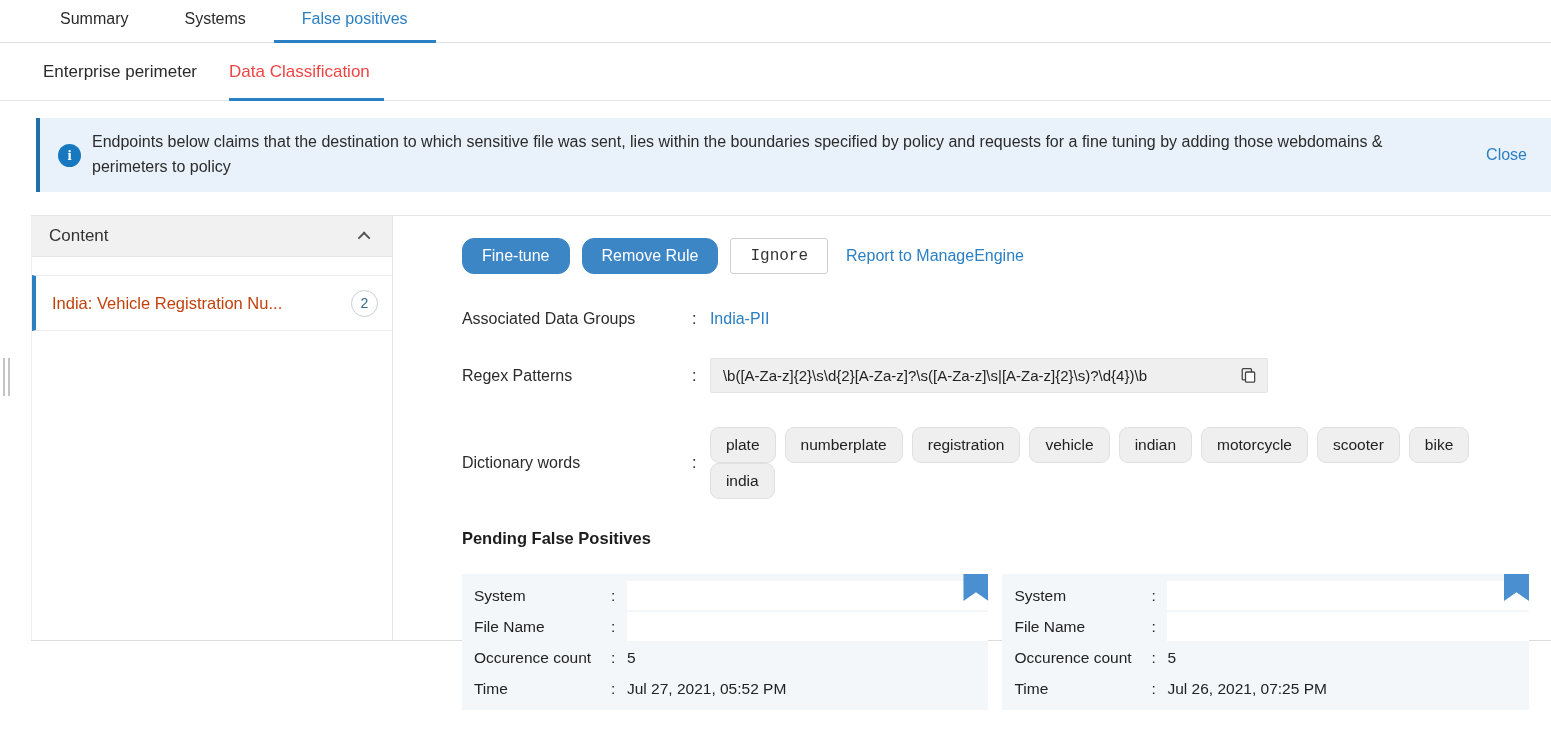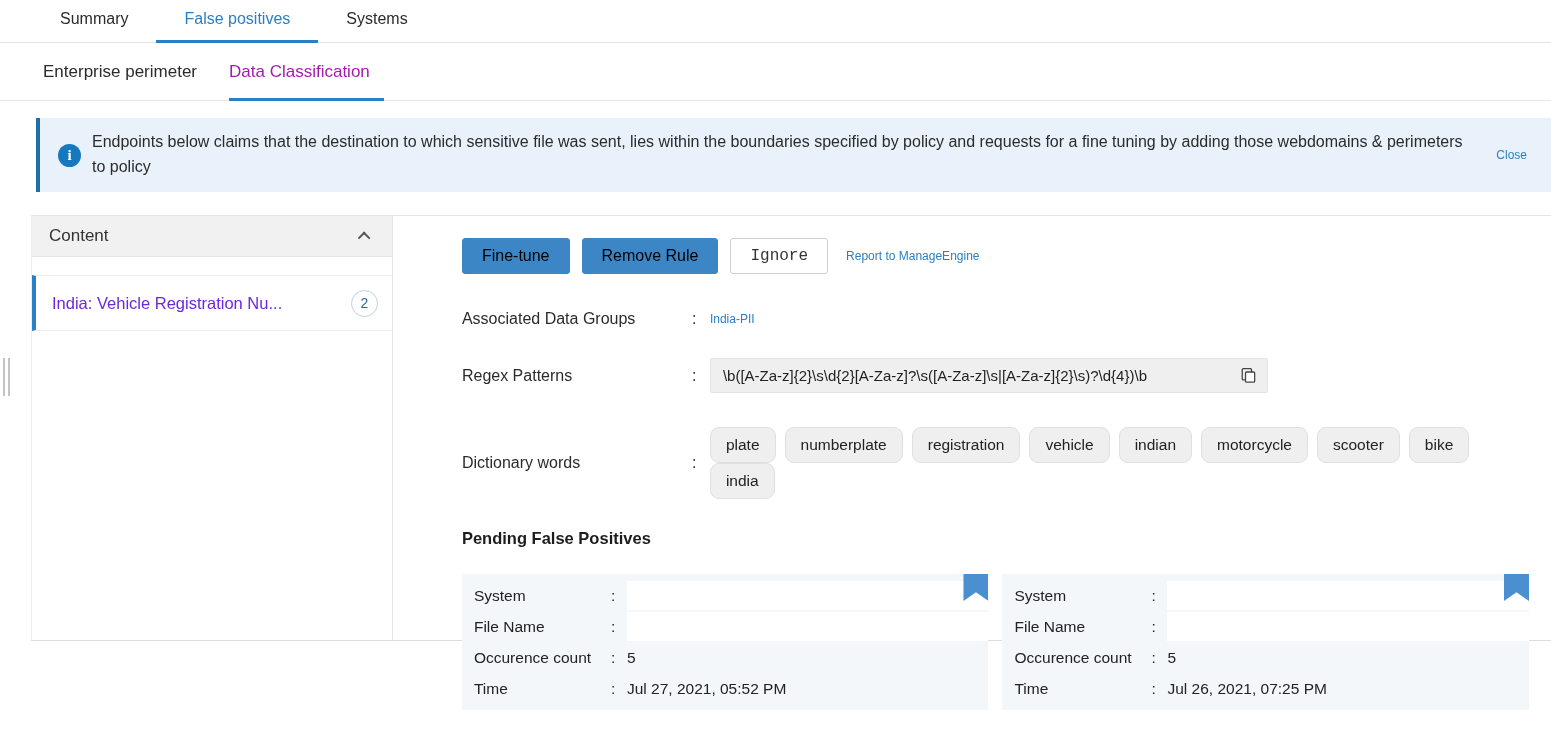--- a/index.html
+++ b/index.html
@@ -32,21 +32,21 @@
     display: flex; align-items: flex-end;
     height: 58px; padding-left: 43px;
     border-bottom: 1px solid #e6e6e6;
   }
   .stab {
     padding: 14px 0 16px 0; margin-right: 32px;
     font-size: 17px; color: #2b2b2b; cursor: pointer;
     border-bottom: 3px solid transparent;
     margin-bottom: -1px;
   }
-  .stab.active { color: #a21caf; border-bottom-color: #2b7fc3; padding-left: 0; padding-right: 14px; }
+  .stab.active { color: #ef4444; border-bottom-color: #2b7fc3; padding-left: 0; padding-right: 14px; }
 
   
   .banner {
     margin: 17px 0 0 36px;
     background: #e9f2fa;
     border-left: 4px solid #1d6fa5;
     min-height: 74px;
     display: flex; align-items: center;
     padding: 12px 24px 12px 18px;
   }
@@ -88,21 +88,21 @@
     margin-top: 18px;
     height: 56px;
     display: flex; align-items: center;
     border-left: 4px solid #2b7fc3;
     border-top: 1px solid #eee;
     border-bottom: 1px solid #eee;
     padding: 0 14px 0 16px;
     cursor: pointer;
   }
   .sidebar-item-label {
-    color: #6d28d9; font-size: 16.5px;
+    color: #c2410c; font-size: 16.5px;
     flex: 1 1 auto;
     white-space: nowrap; overflow: hidden;
   }
   .count-badge {
     flex: 0 0 auto;
     min-width: 27px; height: 27px; border-radius: 50%;
     border: 1px solid #c2cfd9; background: #fff;
     color: #33688c; font-size: 14px;
     display: flex; align-items: center; justify-content: center;
     margin-left: 8px;
@@ -110,23 +110,23 @@
 
   
   .main { flex: 1 1 auto; padding: 22px 20px 0 27px; position: relative; }
 
   .btn-row { display: flex; align-items: center; margin-bottom: 36px; }
   .btn {
     font-family: "Liberation Sans", sans-serif;
     font-size: 16px; border-radius: 3px; cursor: pointer;
     padding: 8px 19px; margin-right: 12px; border: 1px solid transparent;
   }
-  .btn-primary { background: #3c86c6; color: #000000; border-color: #3c86c6; }
+  .btn-primary { background: #3c86c6; color: #ffffff; border-color: #3c86c6; border-radius: 12px; }
   .btn-plain { background: #fff; color: #333; border: 1px solid #cfcfcf; font-family: Liberation Mono, monospace; }
-  .link { color: #2b7fc3; font-size: 12px; cursor: pointer; text-decoration: none; }
+  .link { color: #2b7fc3; font-size: 16px; cursor: pointer; text-decoration: none; }
   .report-link { margin-left: 6px; }
 
   .field-row { display: flex; align-items: center; margin-bottom: 30px; }
   .f-label { width: 230px; font-size: 16px; color: #2b2b2b; flex: 0 0 auto; }
   .f-colon { width: 18px; color: #2b2b2b; flex: 0 0 auto; }
 
   .regex-box {
     display: inline-flex; align-items: center; justify-content: space-between;
     width: 558px; background: #efefef; border: 1px solid #e3e3e3; border-radius: 2px;
     padding: 8px 10px 8px 12px; font-size: 15px; color: #222;
@@ -166,22 +166,22 @@
     cursor: pointer;
   }
 </style>
 </head>
 <body>
 
 <div class="page">
 
   <div class="tabs-primary">
     <div class="ptab">Summary</div>
+    <div class="ptab">Systems</div>
     <div class="ptab active">False positives</div>
-    <div class="ptab">Systems</div>
   </div>
 
   <div class="tabs-secondary">
     <div class="stab">Enterprise perimeter</div>
     <div class="stab active">Data Classification</div>
   </div>
 
   <div class="banner">
     <div class="info-icon">i</div>
     <div class="banner-text">Endpoints below claims that the destination to which sensitive file was sent, lies within the boundaries specified by policy and requests for a fine tuning by adding those webdomains &amp; perimeters to policy</div>

